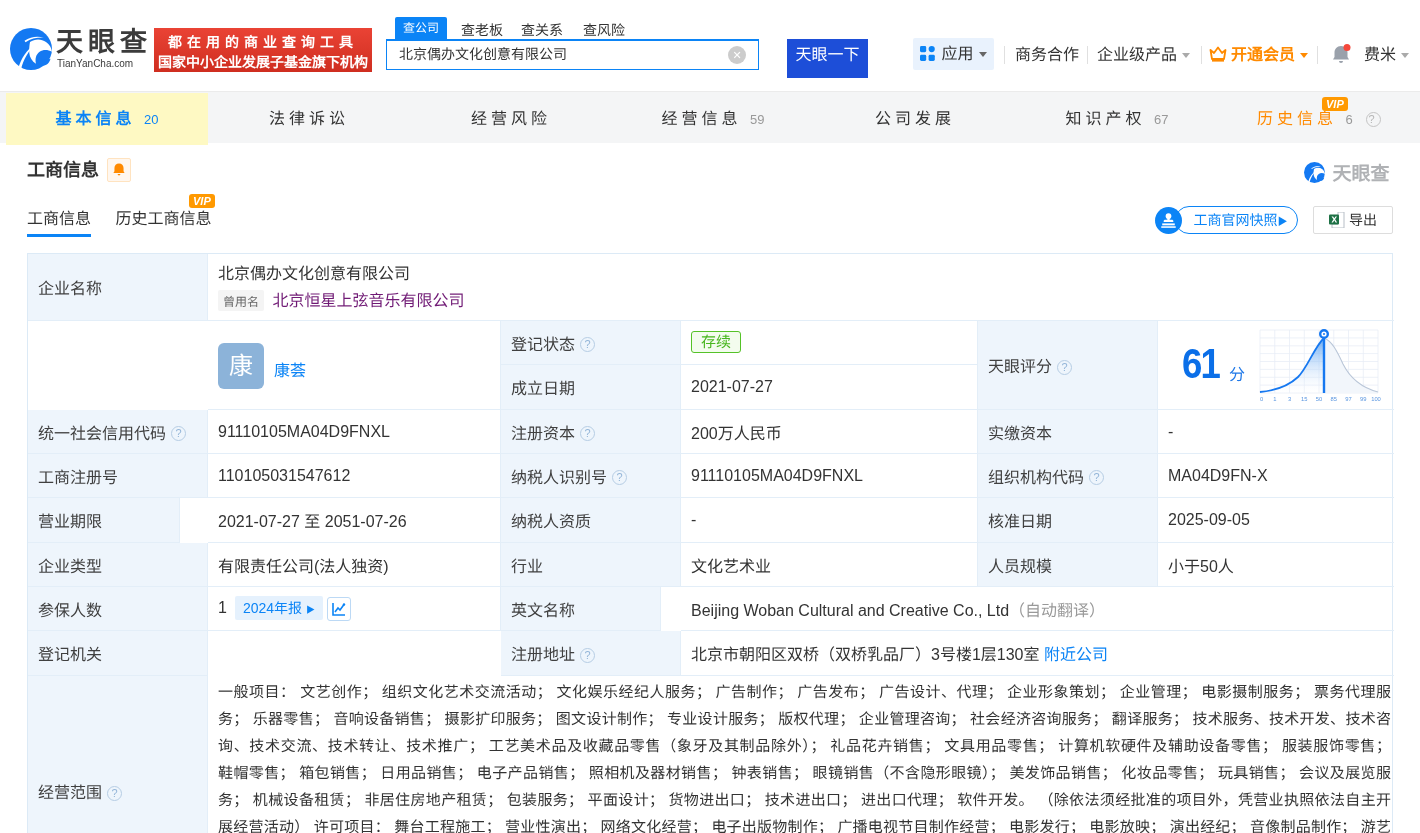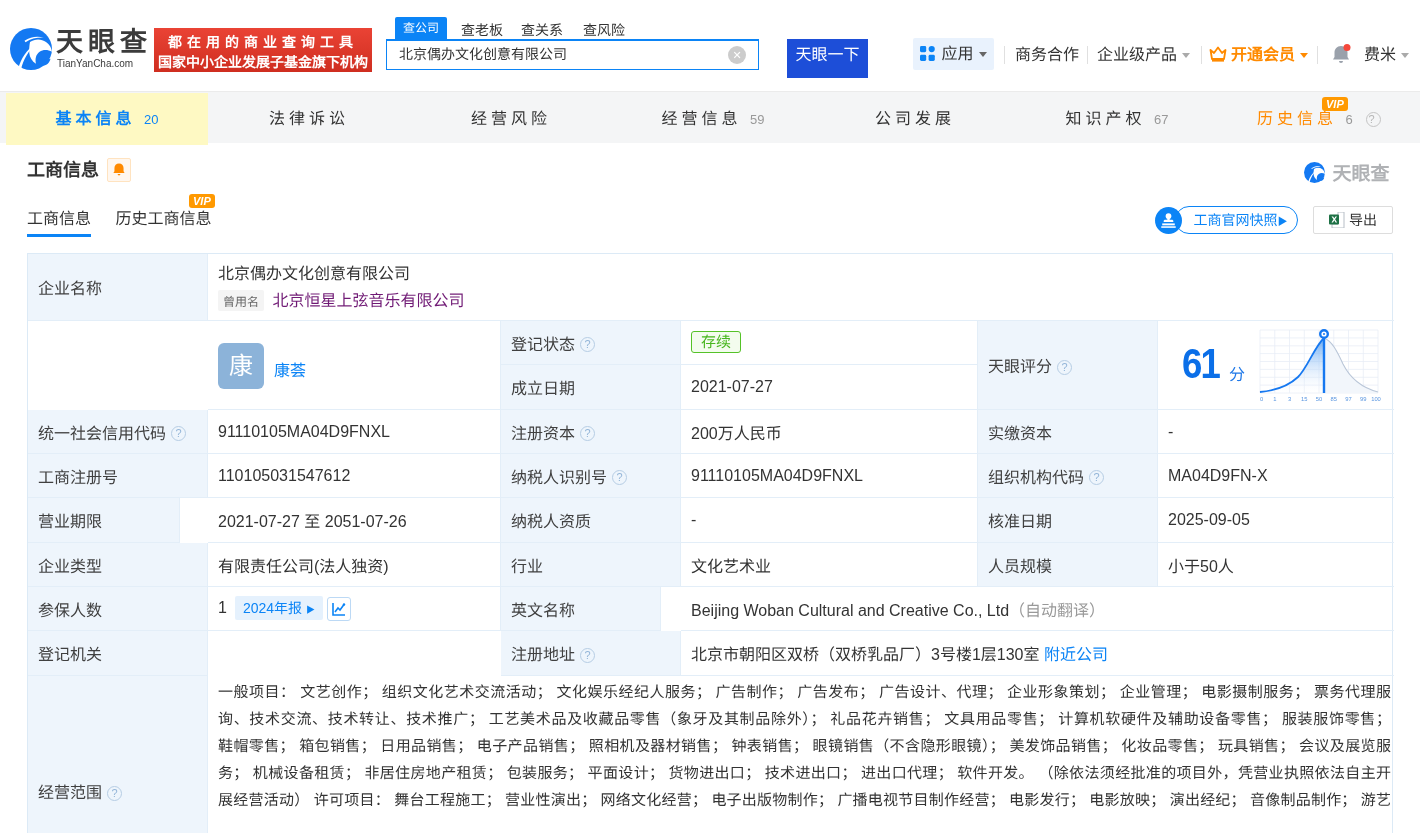--- a/index.html
+++ b/index.html
@@ -369,20 +369,21 @@
     <div class="cell val" style="left:653px;top:377px;width:713px;height:45px;border-right:none;">
         <div class="in">北京市朝阳区双桥（双桥乳品厂）3号楼1层130室 <span class="blue">附近公司</span></div>
       </div>
 
     <div class="cell lbl" style="left:0;top:422px;width:180px;height:240px;border-bottom:none;">
         <div class="abs" style="left:10px;top:103px;">经营范围<span class="q">?</span></div>
       </div>
     <div class="cell val" style="left:180px;top:422px;width:1186px;height:240px;border-right:none;border-bottom:none;">
       <div class="abs" id="scope" style="left:10px;top:2px;width:1173px;line-height:27px;font-size:15px;color:#333;">
         <div class="jl">一般项目： 文艺创作； 组织文化艺术交流活动； 文化娱乐经纪人服务； 广告制作； 广告发布； 广告设计、代理； 企业形象策划； 企业管理； 电影摄制服务； 票务代理服</div>
+        <div class="jl">务； 乐器零售； 音响设备销售； 摄影扩印服务； 图文设计制作； 专业设计服务； 版权代理； 企业管理咨询； 社会经济咨询服务； 翻译服务； 技术服务、技术开发、技术咨</div>
         <div class="jl">询、技术交流、技术转让、技术推广； 工艺美术品及收藏品零售（象牙及其制品除外）； 礼品花卉销售； 文具用品零售； 计算机软硬件及辅助设备零售； 服装服饰零售；</div>
         <div class="jl">鞋帽零售； 箱包销售； 日用品销售； 电子产品销售； 照相机及器材销售； 钟表销售； 眼镜销售（不含隐形眼镜）； 美发饰品销售； 化妆品零售； 玩具销售； 会议及展览服</div>
         <div class="jl">务； 机械设备租赁； 非居住房地产租赁； 包装服务； 平面设计； 货物进出口； 技术进出口； 进出口代理； 软件开发。 （除依法须经批准的项目外，凭营业执照依法自主开</div>
         <div class="jl">展经营活动） 许可项目： 舞台工程施工； 营业性演出； 网络文化经营； 电子出版物制作； 广播电视节目制作经营； 电影发行； 电影放映； 演出经纪； 音像制品制作； 游艺</div>
 
       </div>
     </div>
   </div>
 
 </div>

